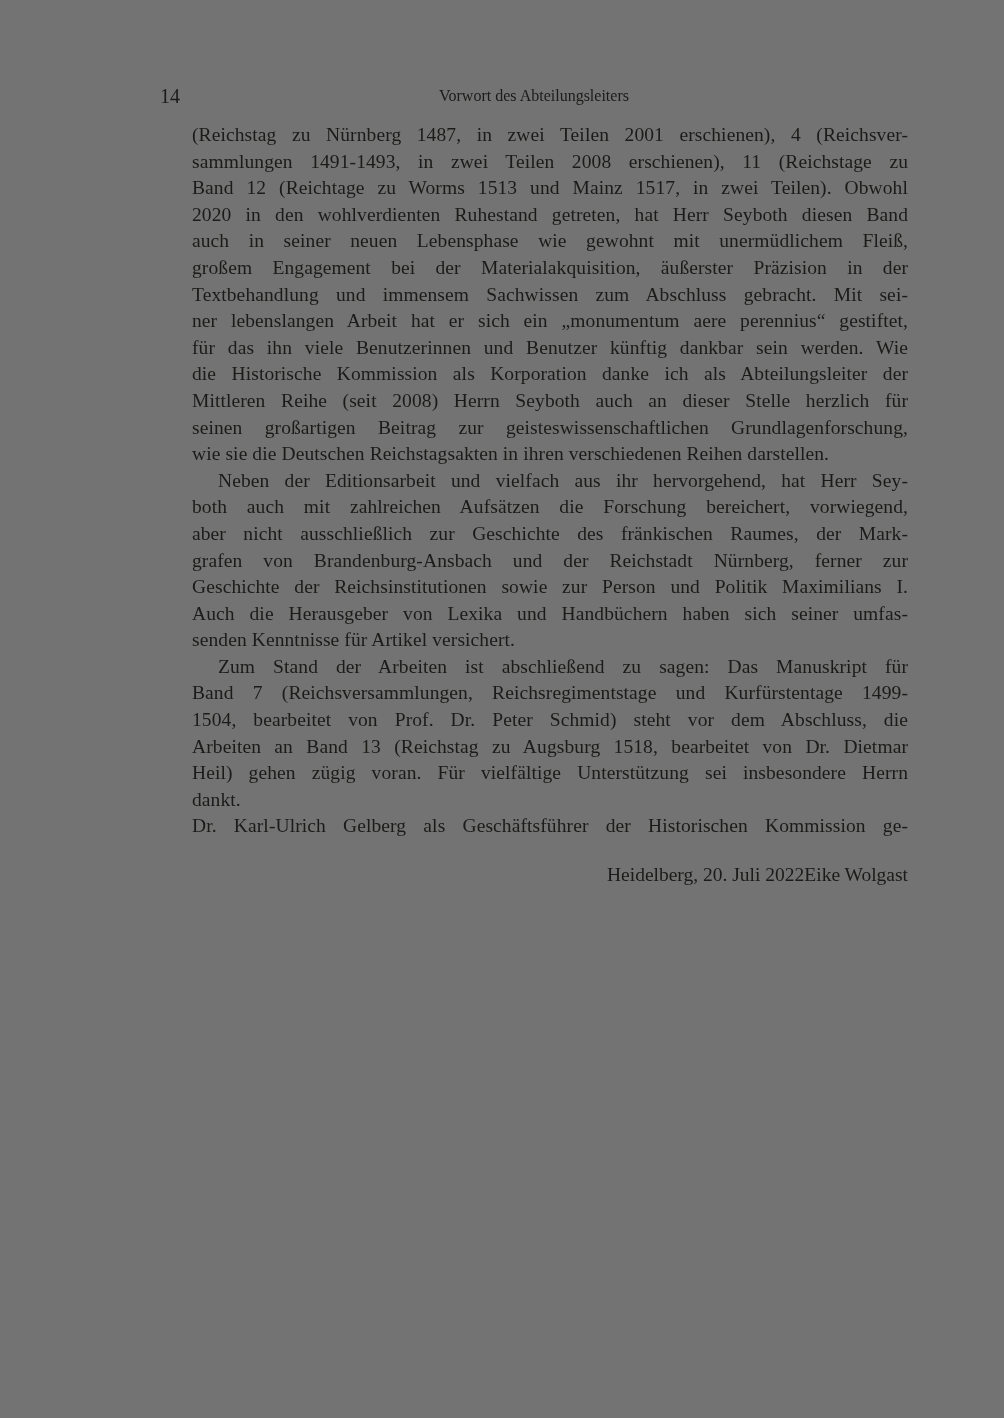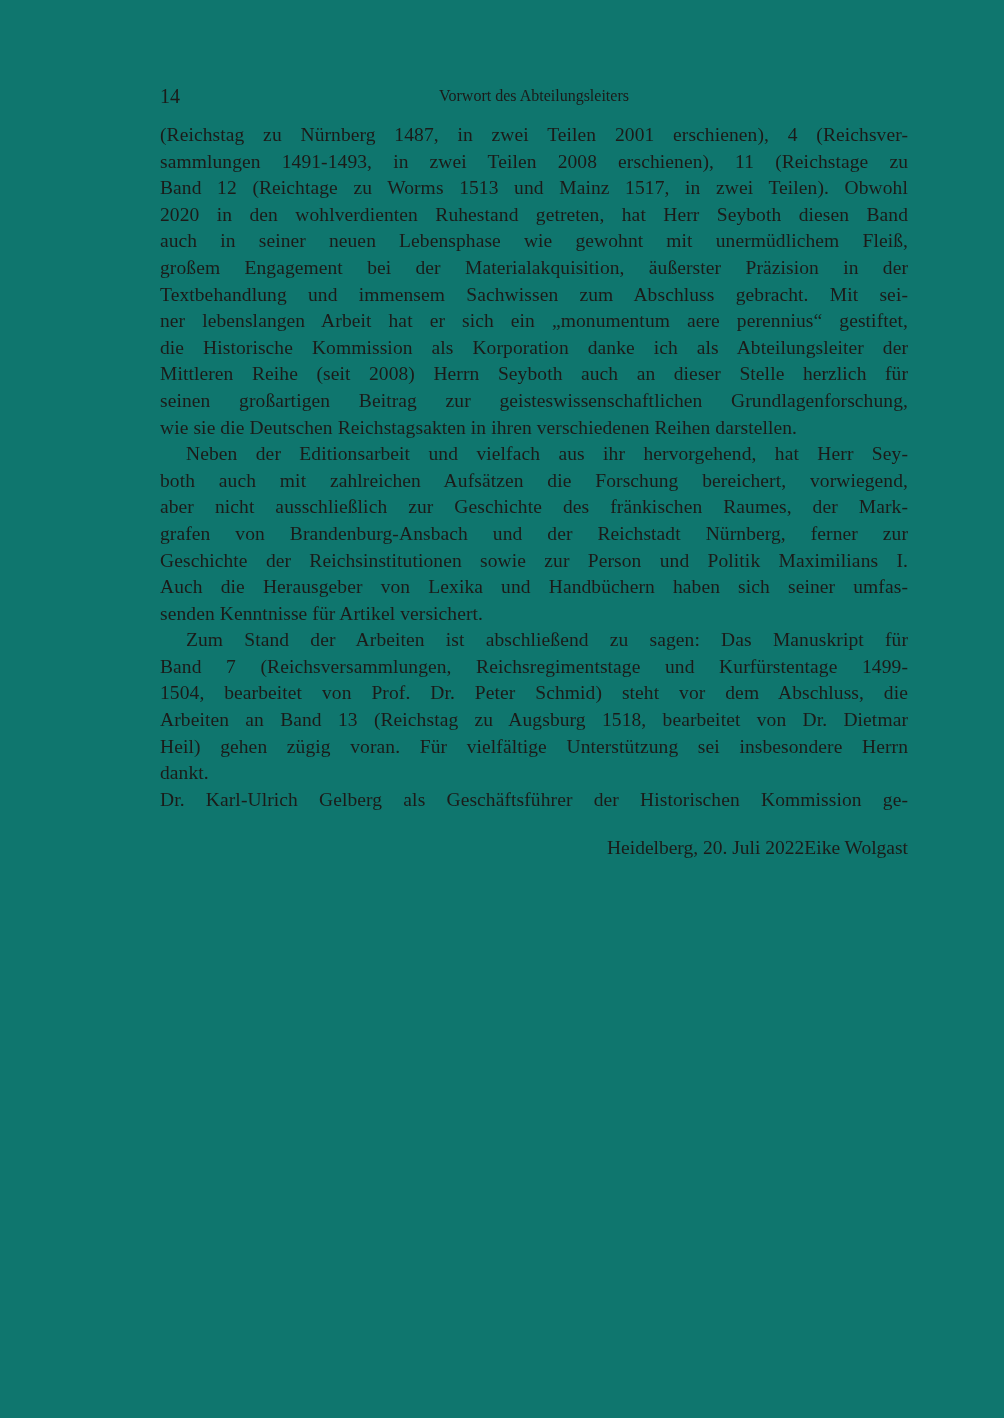--- a/index.html
+++ b/index.html
@@ -4,21 +4,21 @@
 <style>
   html, body {
     margin: 0;
     padding: 0;
     background: #ffffff;
   }
   .page {
     position: relative;
     width: 1004px;
     height: 1418px;
-    background: #0f766e;
+    background: #737373;
     color: #1b1b19;
     font-family: "Liberation Serif", "DejaVu Serif", serif;
     overflow: hidden;
   }
   .content {
     position: absolute;
     left: 160px;
     top: 84px;
     width: 748px;
   }
@@ -37,20 +37,21 @@
   .running-title {
     display: block;
     text-align: center;
     font-size: 16px;
     line-height: 24px;
   }
   .body-text .line {
     font-size: 19.5px;
     line-height: 26.6px;
     letter-spacing: 0.1px;
+    margin-left: 32px;
   }
   .body-text .line.justify {
     text-align: justify;
     text-align-last: justify;
   }
   .body-text .line.indent {
     text-indent: 26px;
   }
   .signature-row {
     display: flex;
@@ -74,20 +75,21 @@
     <main class="body-text">
         <div>
           <div class="line justify">(Reichstag zu Nürnberg 1487, in zwei Teilen 2001 erschienen), 4 (Reichsver-</div>
           <div class="line justify">sammlungen 1491-1493, in zwei Teilen 2008 erschienen), 11 (Reichstage zu</div>
           <div class="line justify">Band 12 (Reichtage zu Worms 1513 und Mainz 1517, in zwei Teilen). Obwohl</div>
           <div class="line justify">2020 in den wohlverdienten Ruhestand getreten, hat Herr Seyboth diesen Band</div>
           <div class="line justify">auch in seiner neuen Lebensphase wie gewohnt mit unermüdlichem Fleiß,</div>
           <div class="line justify">großem Engagement bei der Materialakquisition, äußerster Präzision in der</div>
           <div class="line justify">Textbehandlung und immensem Sachwissen zum Abschluss gebracht. Mit sei-</div>
           <div class="line justify">ner lebenslangen Arbeit hat er sich ein „monumentum aere perennius“ gestiftet,</div>
+          <div class="line justify">für das ihn viele Benutzerinnen und Benutzer künftig dankbar sein werden. Wie</div>
           <div class="line justify">die Historische Kommission als Korporation danke ich als Abteilungsleiter der</div>
           <div class="line justify">Mittleren Reihe (seit 2008) Herrn Seyboth auch an dieser Stelle herzlich für</div>
           <div class="line justify">seinen großartigen Beitrag zur geisteswissenschaftlichen Grundlagenforschung,</div>
           <div class="line">wie sie die Deutschen Reichstagsakten in ihren verschiedenen Reihen darstellen.</div>
         </div>
         <div>
           <div class="line justify indent">Neben der Editionsarbeit und vielfach aus ihr hervorgehend, hat Herr Sey-</div>
           <div class="line justify">both auch mit zahlreichen Aufsätzen die Forschung bereichert, vorwiegend,</div>
           <div class="line justify">aber nicht ausschließlich zur Geschichte des fränkischen Raumes, der Mark-</div>
           <div class="line justify">grafen von Brandenburg-Ansbach und der Reichstadt Nürnberg, ferner zur</div>

